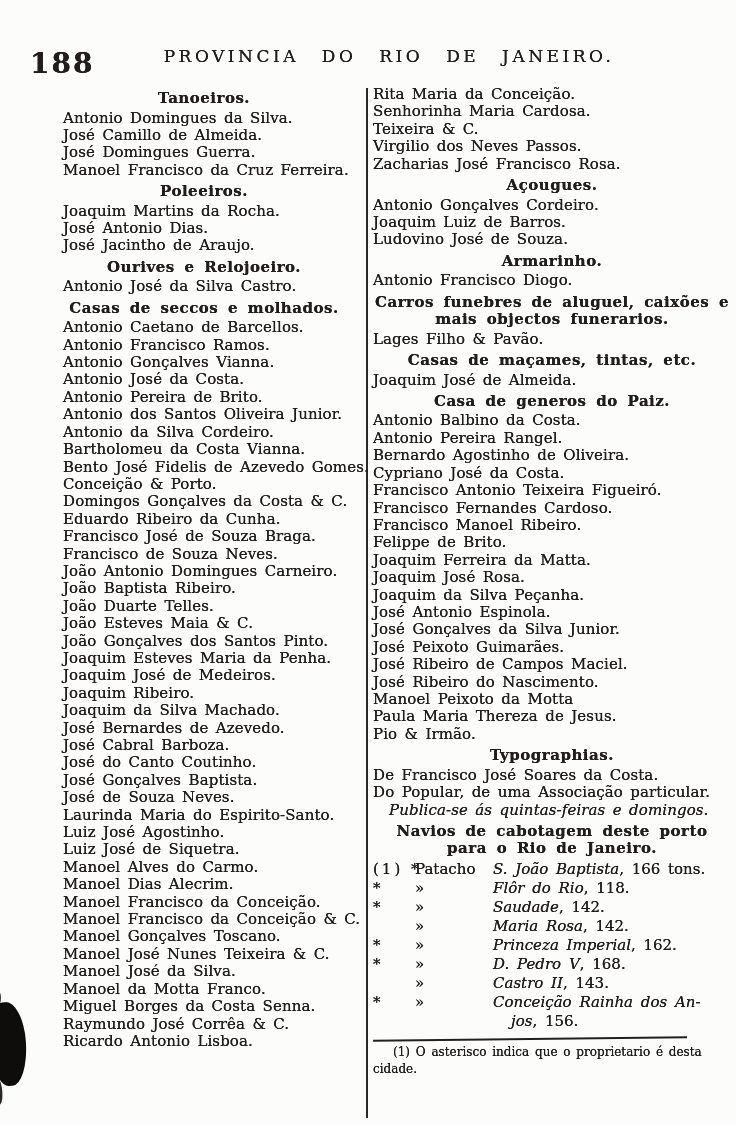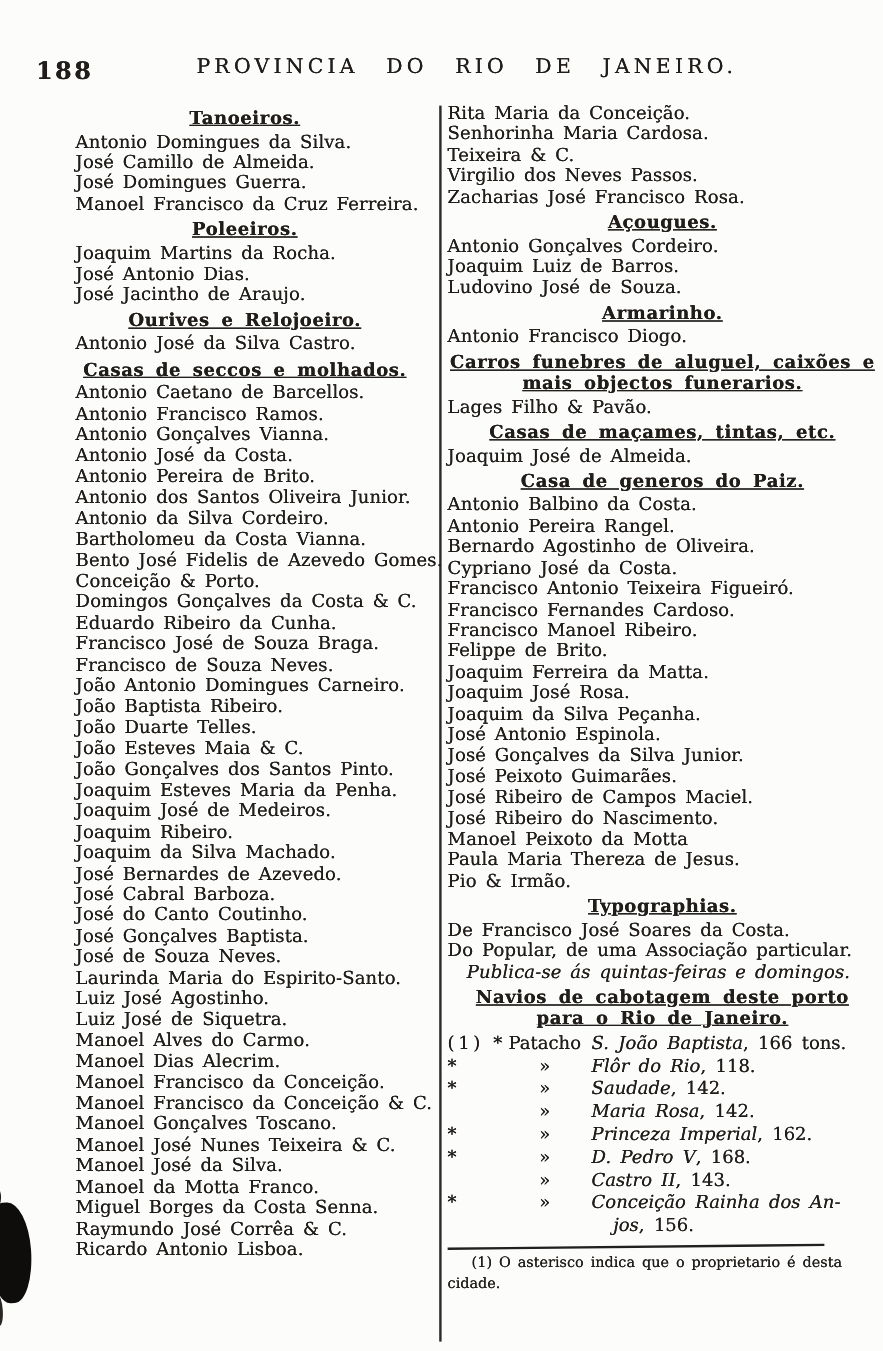--- a/index.html
+++ b/index.html
@@ -13,21 +13,21 @@
     width:736px; height:1126px;
     background:#fcfcfb;
     color:#201d1a;
     overflow:hidden;
     text-shadow:0 0 0.35px currentColor;
   }
   
   .header { position:absolute; top:46px; left:0; right:0; height:26px; }
   .pagenum {
     position:absolute; left:30px; top:1px;
-    font-size:20px; font-weight:bold; letter-spacing:2px;
+    font-size:28px; font-weight:bold; letter-spacing:2px;
   }
   .title {
     text-align:center; padding-left:42px;
     font-size:17px; font-weight:normal;
     letter-spacing:3.5px; word-spacing:14px;
     white-space:nowrap;
   }
   
   .divider {
     position:absolute; left:366px; top:88px; height:1030px; width:1.6px;
@@ -36,29 +36,28 @@
   
   .col { position:absolute; top:86px; font-size:15px; line-height:17.4px; }
   .col-left  { left:63px;  width:302px; }
   .col-right { left:373px; width:358px; }
   .entry { white-space:nowrap; word-spacing:2.5px; letter-spacing:0.1px; }
   .entry.indent { padding-left:16px;font-style:italic; }
   .sec-heading {
     text-align:center; font-weight:bold; font-size:15px;
     margin:4px 0 2px; letter-spacing:0.5px; word-spacing:4px;
     line-height:17.5px;
-    text-decoration:underline;
   }
   .col-left .sec-heading { margin-right:20px; }
   .it { }
   
   .ships { margin-top:1px; }
   .ship-row { display:grid; grid-template-columns:42px 78px 1fr; line-height:19px; }
   .ship-marker { letter-spacing:3px; white-space:nowrap; }
-  .ship-designation { text-align:center; white-space:nowrap; }
+  .ship-designation { text-align:left; white-space:nowrap; }
   .ship-name { font-style:italic; white-space:nowrap; word-spacing:3px; }
   .ship-name .num { font-style:normal; }
   .ship-cont { padding-left:18px; }
   
   .footnote-rule {
     width:314px; height:2px; background:#22201d;
     margin:7px 0 4px 0; transform:rotate(-0.6deg);
   }
   .footnote {
     font-size:12px; line-height:17px;

